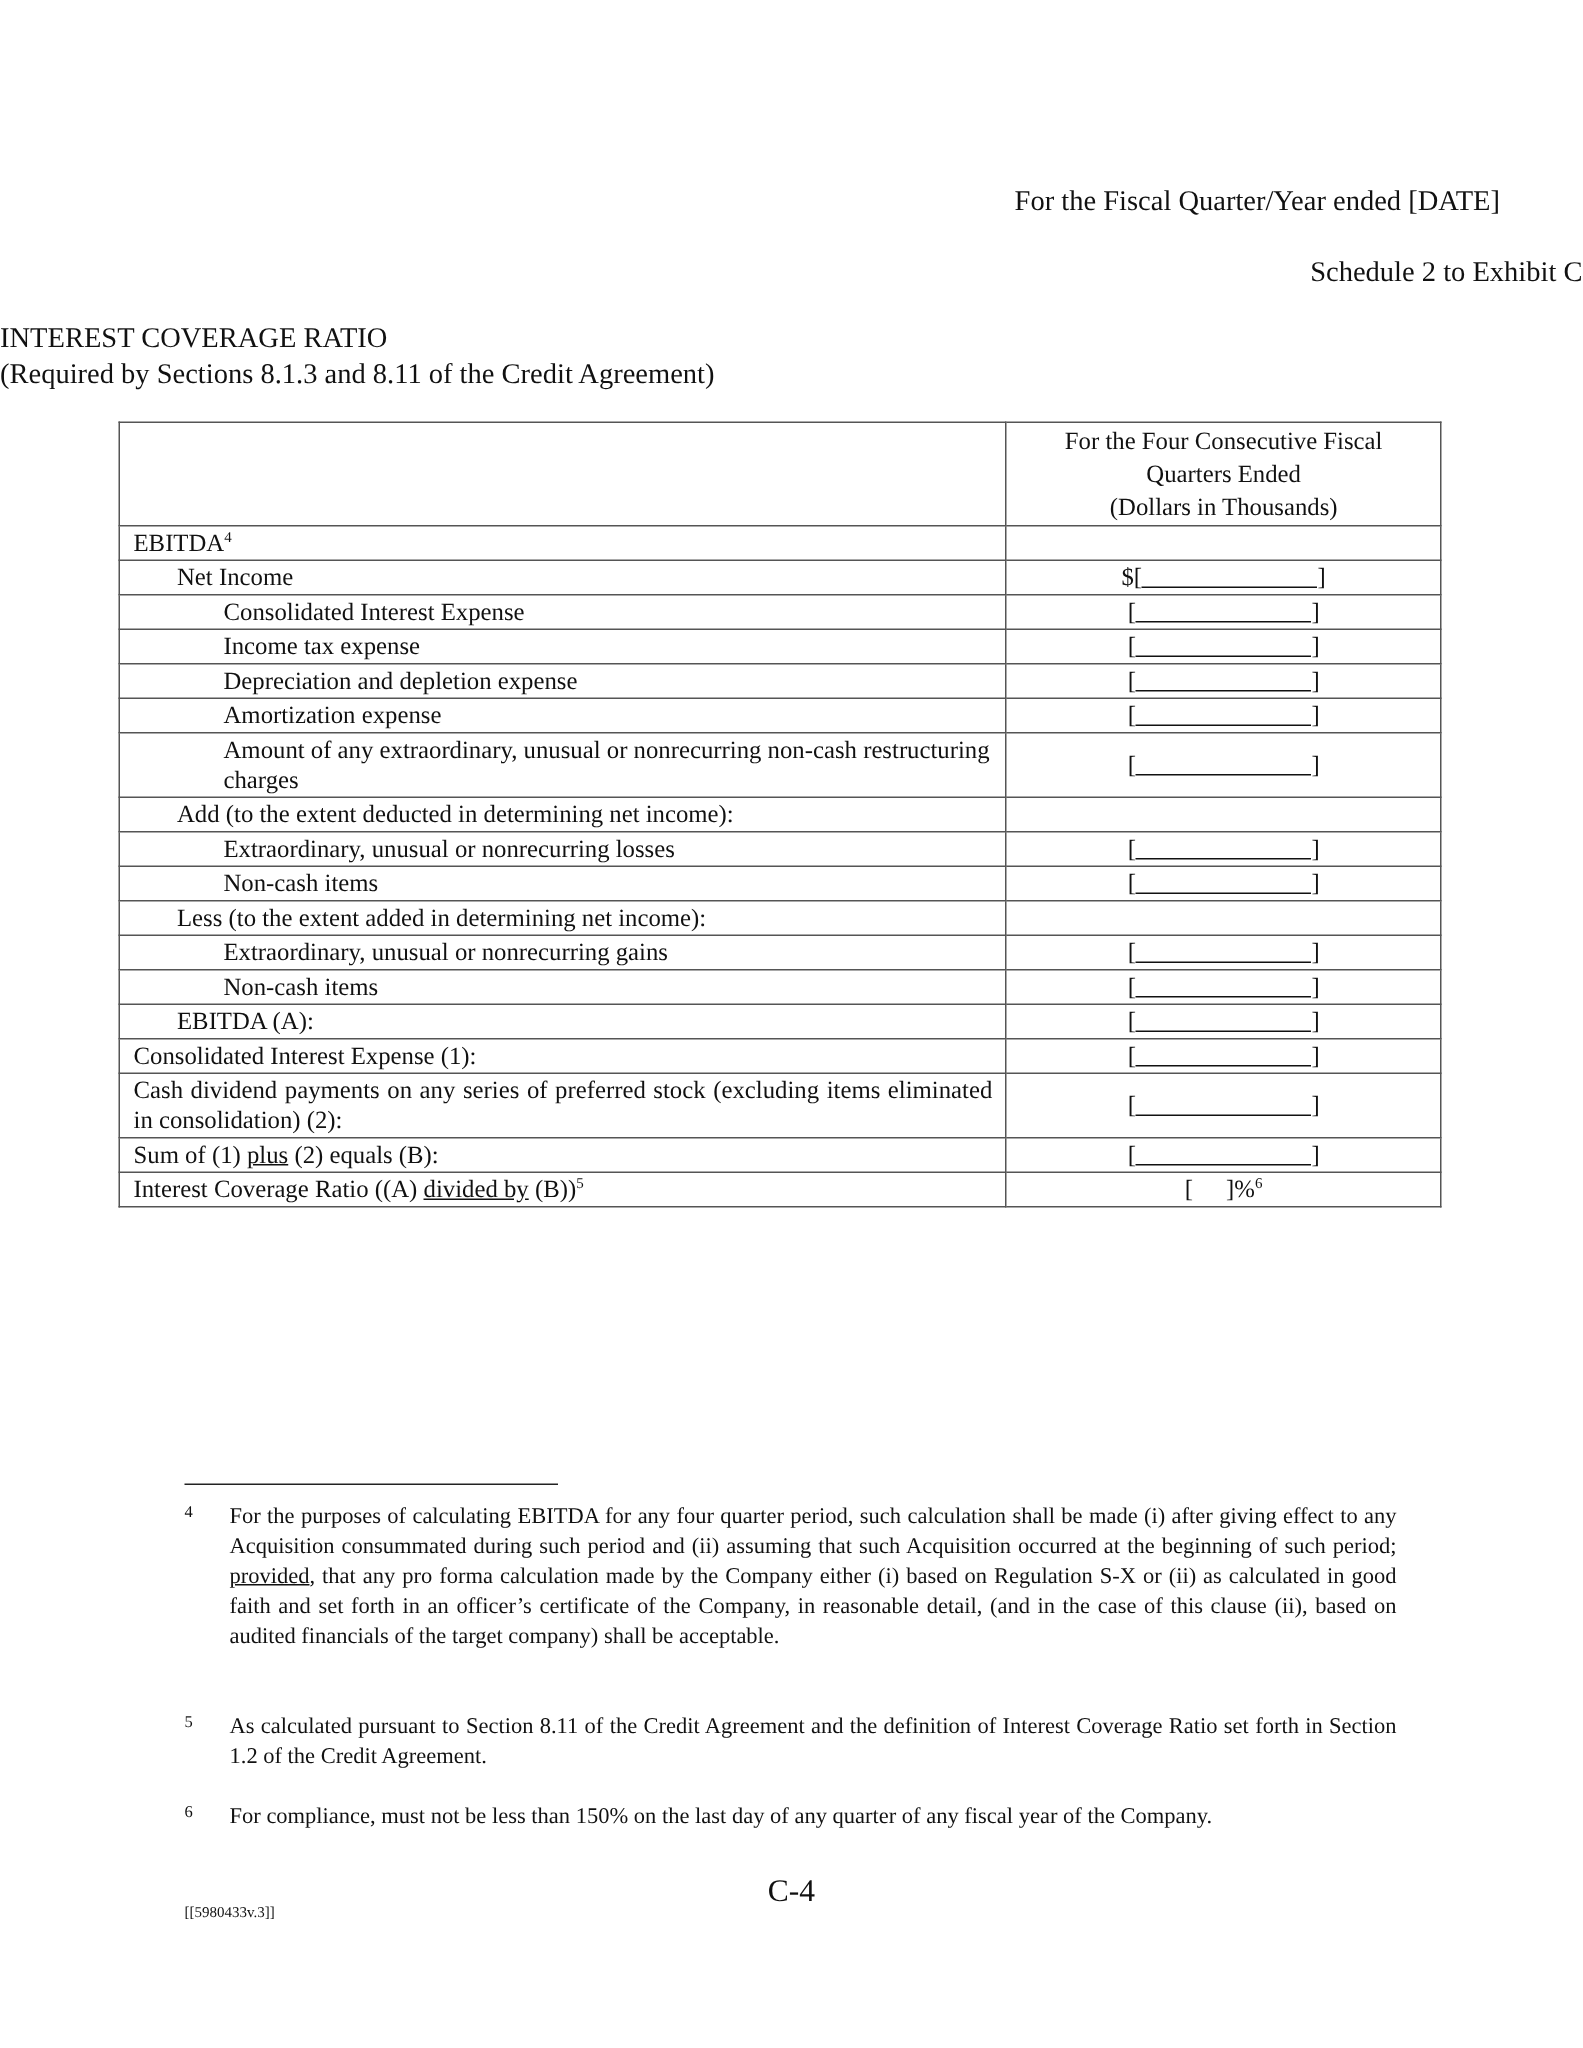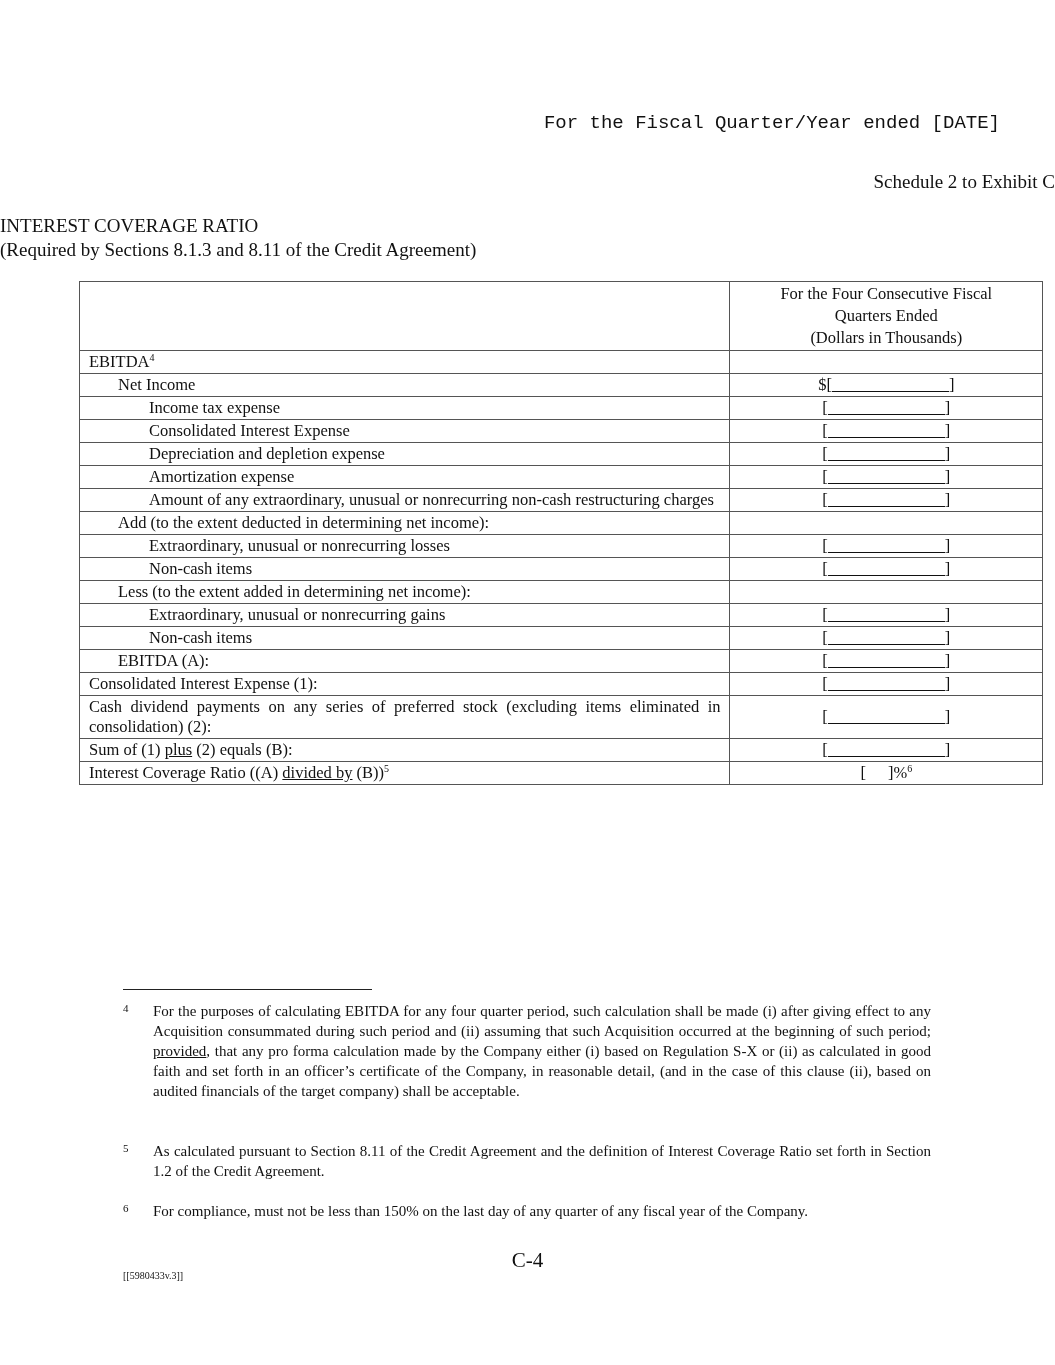--- a/index.html
+++ b/index.html
@@ -11,43 +11,42 @@
       width: 1055px;
       height: 1365px;
       position: relative;
       font-family: "Liberation Serif", "DejaVu Serif", serif;
       color: #111111;
       overflow: hidden;
     }
     .abs { position: absolute; }
     .header-right {
       right: 55px;
-      top: 112px;
+      top: 124px;
       font-size: 19px;
       white-space: nowrap;
-      font-family: Liberation Mono, monospace;
     }
     .schedule-title {
       left: 0; right: 0;
       top: 171px;
       text-align: right;
       font-size: 19px;
     }
     .main-title {
       left: 0; right: 0;
       top: 214px;
       text-align: left;
       font-size: 19px;
       line-height: 24px;
     }
     table.ratio-table {
       position: absolute;
       left: 79px;
       top: 281px;
-      width: 964px;
+      width: 882px;
       border-collapse: collapse;
       font-size: 16.5px;
       line-height: 20px;
     }
     table.ratio-table td {
       border: 1px solid #555;
       padding: 1px 8px 1px 9px;
       vertical-align: middle;
     }
     td.label-cell { width: 548px; }
@@ -134,26 +133,26 @@
     <td class="value-cell"></td>
   </tr>
 
   <tr>
     <td class="label-cell indent1">Net Income</td>
     <td class="value-cell"><span class="blank"><span>$[</span><span class="blank-line"></span><span>]</span></span></td>
   </tr>
 
 
   <tr>
+    <td class="label-cell indent2">Consolidated Interest Expense</td>
+    <td class="value-cell"><span class="blank"><span>[</span><span class="blank-line"></span><span>]</span></span></td>
+  </tr>
+
+  <tr>
     <td class="label-cell indent2">Income tax expense</td>
-    <td class="value-cell"><span class="blank"><span>[</span><span class="blank-line"></span><span>]</span></span></td>
-  </tr>
-
-  <tr>
-    <td class="label-cell indent2">Consolidated Interest Expense</td>
     <td class="value-cell"><span class="blank"><span>[</span><span class="blank-line"></span><span>]</span></span></td>
   </tr>
 
   <tr>
     <td class="label-cell indent2">Depreciation and depletion expense</td>
     <td class="value-cell"><span class="blank"><span>[</span><span class="blank-line"></span><span>]</span></span></td>
   </tr>
 
   <tr>
     <td class="label-cell indent2">Amortization expense</td>

